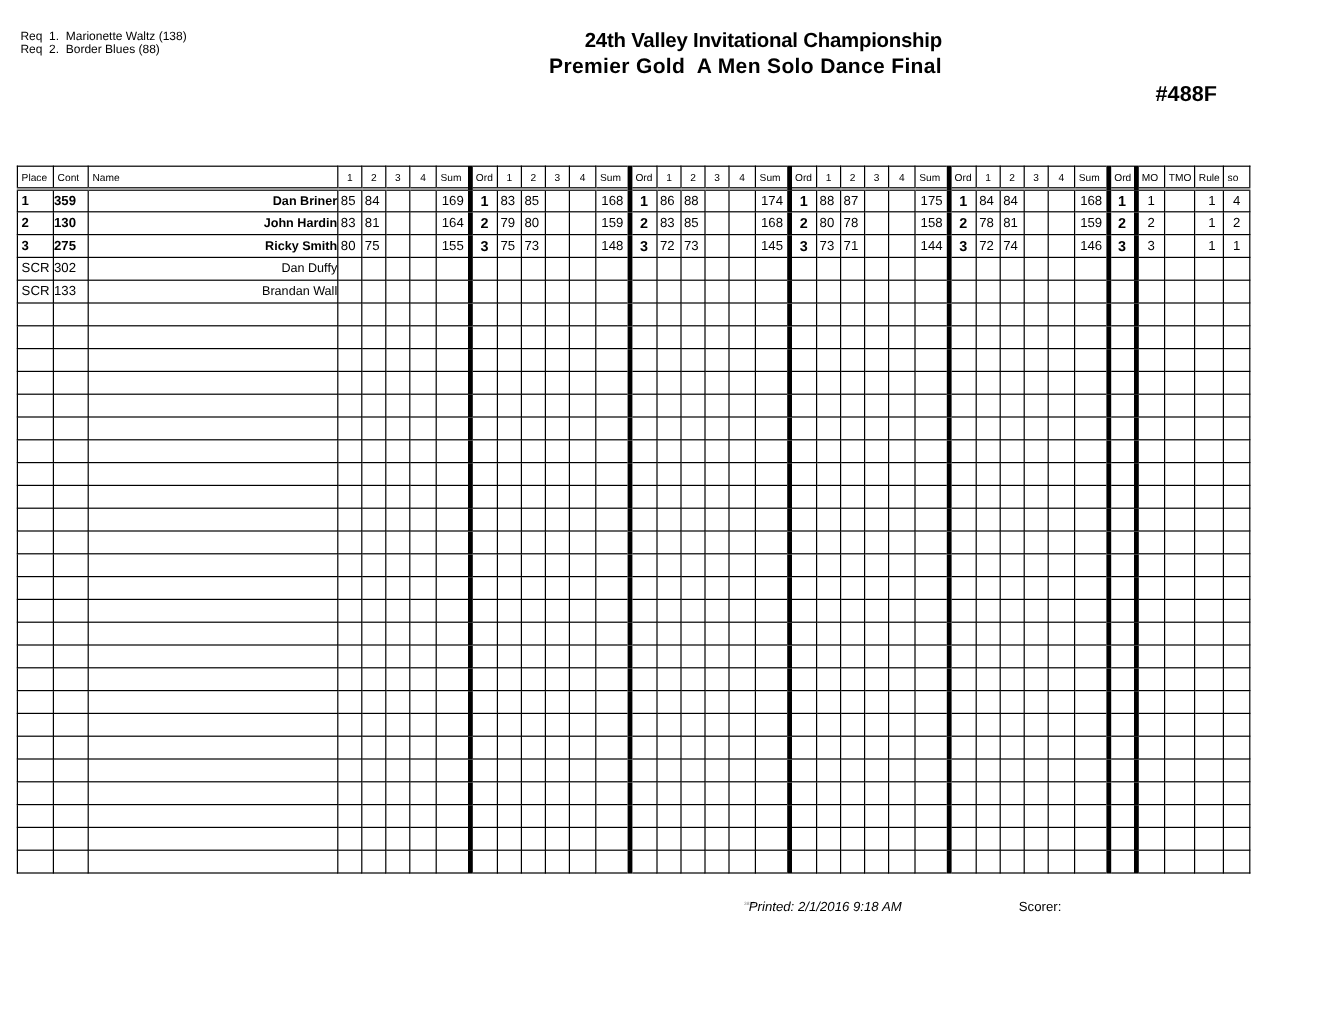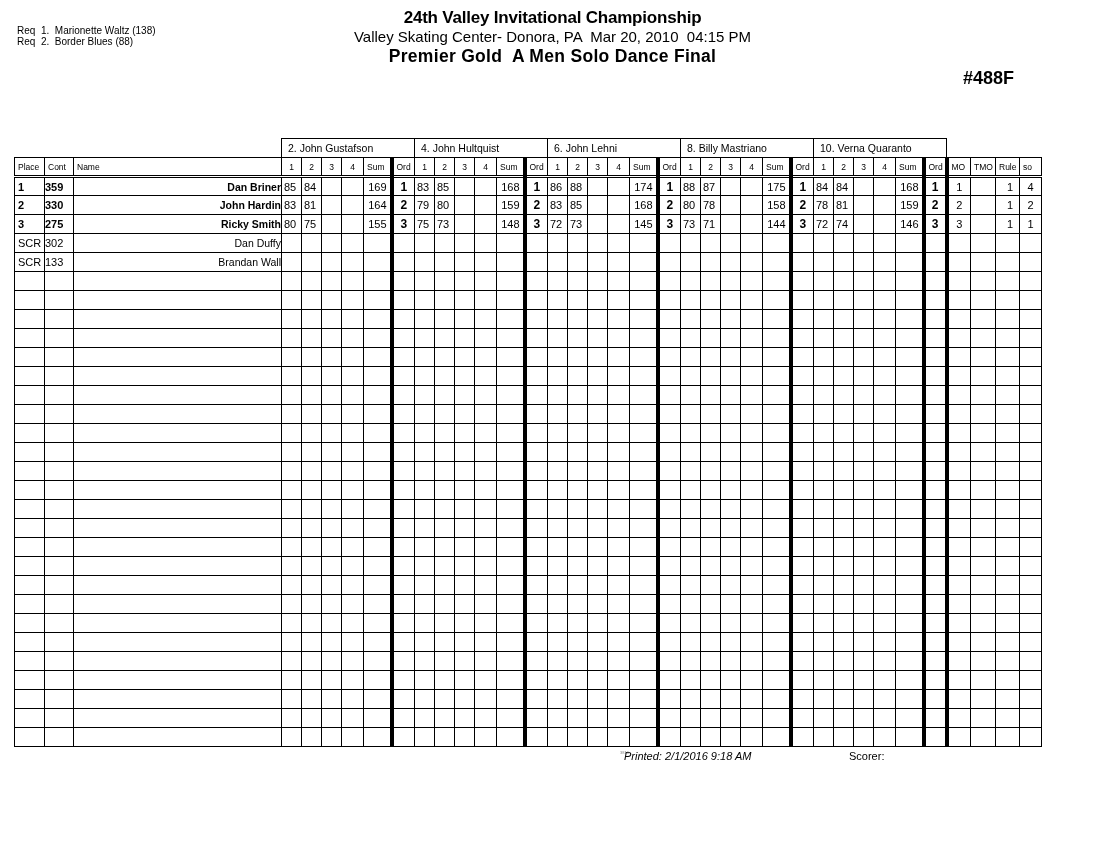--- a/index.html
+++ b/index.html
@@ -1,19 +1,19 @@
 <!DOCTYPE html>
 <html><head>
 <meta charset="utf-8">
 <style>
   html, body { margin: 0; padding: 0; background: #ffffff; }
   body { width: 1100px; height: 850px; position: relative; overflow: hidden; font-family: "Liberation Sans", sans-serif; color: #000; }
   .req { position: absolute; left: 17px; top: 25px; font-size: 10px; line-height: 11px; }
   .req div { white-space: pre; }
-  .title-block { position: absolute; left: 320px; top: 8px; width: 465px; text-align: center; }
+  .title-block { position: absolute; left: 320px; top: 24px; width: 465px; text-align: right; }
   .title-1 { font-size: 17px; font-weight: bold; line-height: 20px; letter-spacing: -0.2px; }
   .title-2 { font-size: 15px; line-height: 17px; white-space: pre; }
   .title-3 { font-size: 17.5px; font-weight: bold; line-height: 22px; letter-spacing: 0.3px; white-space: pre; }
   .title-4 { font-size: 16px; line-height: 20px; margin-left: 10px; }
   .event-id { position: absolute; left: 963px; top: 24px; font-size: 18px; font-weight: bold; margin-top: 44px; }
 
   table.grid { position: absolute; left: 14px; top: 138px; border-collapse: collapse; table-layout: fixed; }
   table.grid td { border: 1px solid #000; padding: 0; height: 18px; font-size: 10px; line-height: 12px; overflow: hidden; white-space: nowrap; box-sizing: border-box; }
   table.grid tr.judge-row td { height: 19px; }
   table.grid tr.judge-row td.blank { border: none; }
@@ -41,21 +41,20 @@
 </head>
 <body>
 
 <div class="req">
   <div>Req  1.  Marionette Waltz (138)</div>
   <div>Req  2.  Border Blues (88)</div>
 </div>
 
 <div class="title-block">
   <div class="title-1">24th Valley Invitational Championship</div>
-  <div class="title-2">Valley Skating Center- Donora, PA  Mar 20, 2010  04:15 PM</div>
   <div class="title-3">Premier Gold  A Men Solo Dance Final</div>
 </div>
 
 <div class="event-id">#488F</div>
 
 <table class="grid">
   <colgroup id="cols">
       <col style="width: 30px;">
       <col style="width: 29px;">
       <col style="width: 208px;">
@@ -88,29 +87,20 @@
       <col style="width: 20px;">
       <col style="width: 22px;">
       <col style="width: 28px;">
       <col style="width: 23px;">
       <col style="width: 24px;">
       <col style="width: 25px;">
       <col style="width: 24px;">
       <col style="width: 22px;">
     </colgroup>
   <tbody id="grid-body">
-      <tr class="judge-row">
-        <td class="blank" colspan="3"></td>
-        <td class="judge-name" colspan="6">2.  John Gustafson</td>
-        <td class="judge-name" colspan="6">4.  John  Hultquist</td>
-        <td class="judge-name" colspan="6">6.  John Lehni</td>
-        <td class="judge-name" colspan="6">8.  Billy Mastriano</td>
-        <td class="judge-name" colspan="6">10.  Verna  Quaranto</td>
-        <td class="blank" colspan="4"></td>
-      </tr>
       <tr class="head-row">
         <td>Place</td>
         <td>Cont</td>
         <td>Name</td>
         <td class=" c">1</td>
         <td class=" c">2</td>
         <td class=" c">3</td>
         <td class=" c">4</td>
         <td>Sum</td>
         <td class="ord">Ord</td>
@@ -177,21 +167,21 @@
         <td class="sc"></td>
         <td class="num">168</td>
         <td class="ord ordv">1</td>
         <td class="ord mo">1</td>
         <td class="mo"></td>
         <td class="rule">1</td>
         <td class="so">4</td>
       </tr>
       <tr class="data-row">
         <td class="place b">2</td>
-        <td class="cont b">330</td>
+        <td class="cont b">130</td>
         <td class="name b">John Hardin</td>
         <td class="sc">83</td>
         <td class="sc">81</td>
         <td class="sc"></td>
         <td class="sc"></td>
         <td class="num">164</td>
         <td class="ord ordv">2</td>
         <td class="sc">79</td>
         <td class="sc">80</td>
         <td class="sc"></td>

